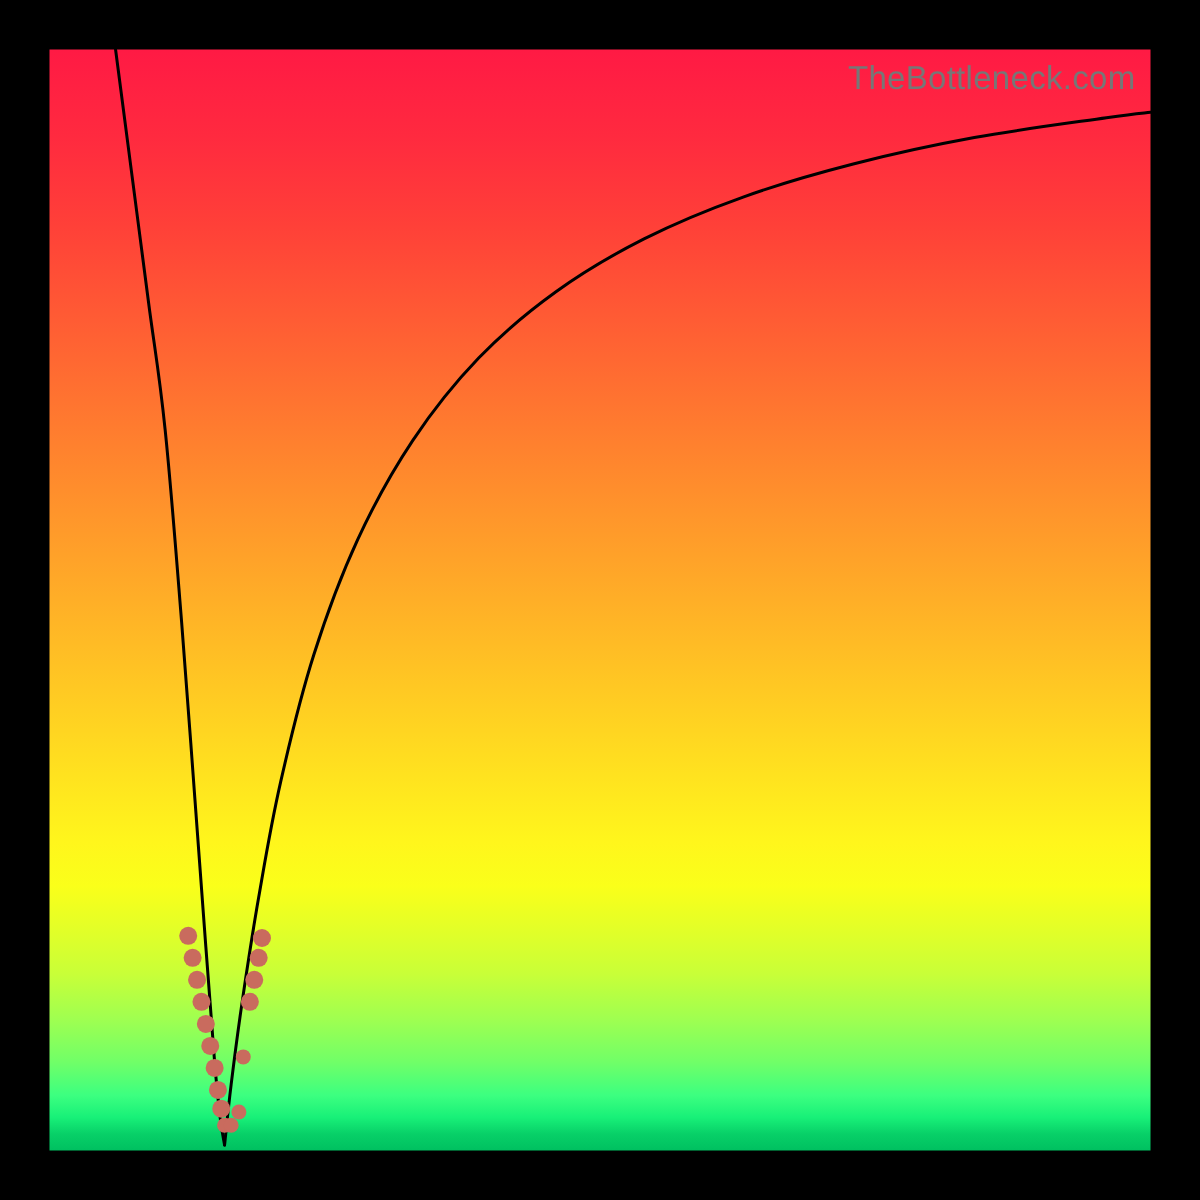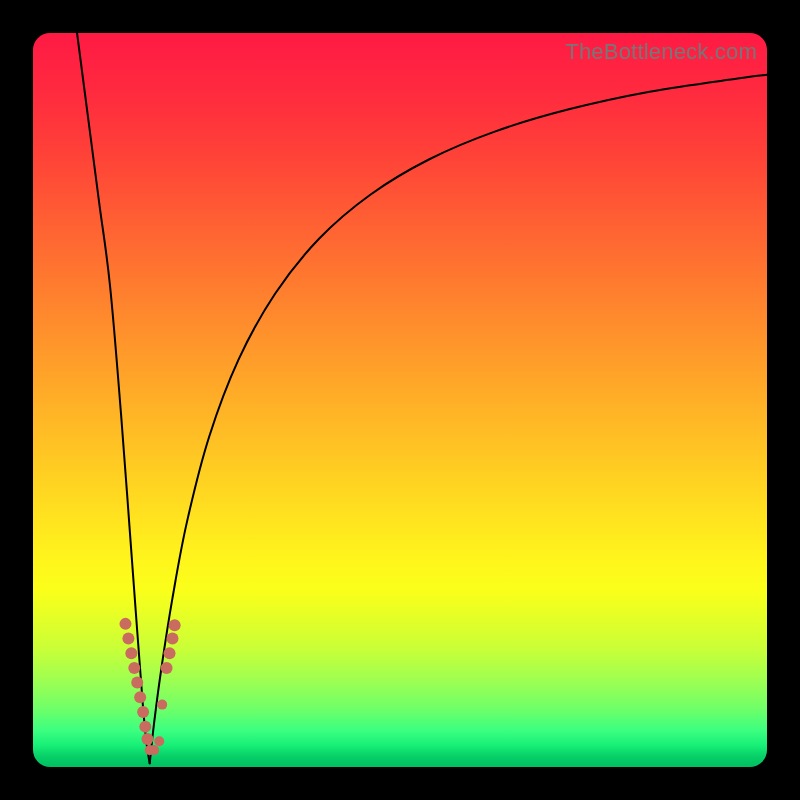--- a/index.html
+++ b/index.html
@@ -39,21 +39,20 @@
       #faff1a 76%,
       #e2ff28 80%,
       #c8ff38 84%,
       #a0ff50 88%,
       #70ff68 92%,
       #3cff80 95%,
       #18f078 97%,
       #08d068 98.5%,
       #00c060 100%
     );
-    border-radius: 17px;
   }
   .watermark {
     position: absolute;
     top: 6px;
     right: 10px;
     color: #777;
     font-family: Arial, Helvetica, sans-serif;
     font-size: 22px;
     letter-spacing: 0.2px;
     user-select: none;

